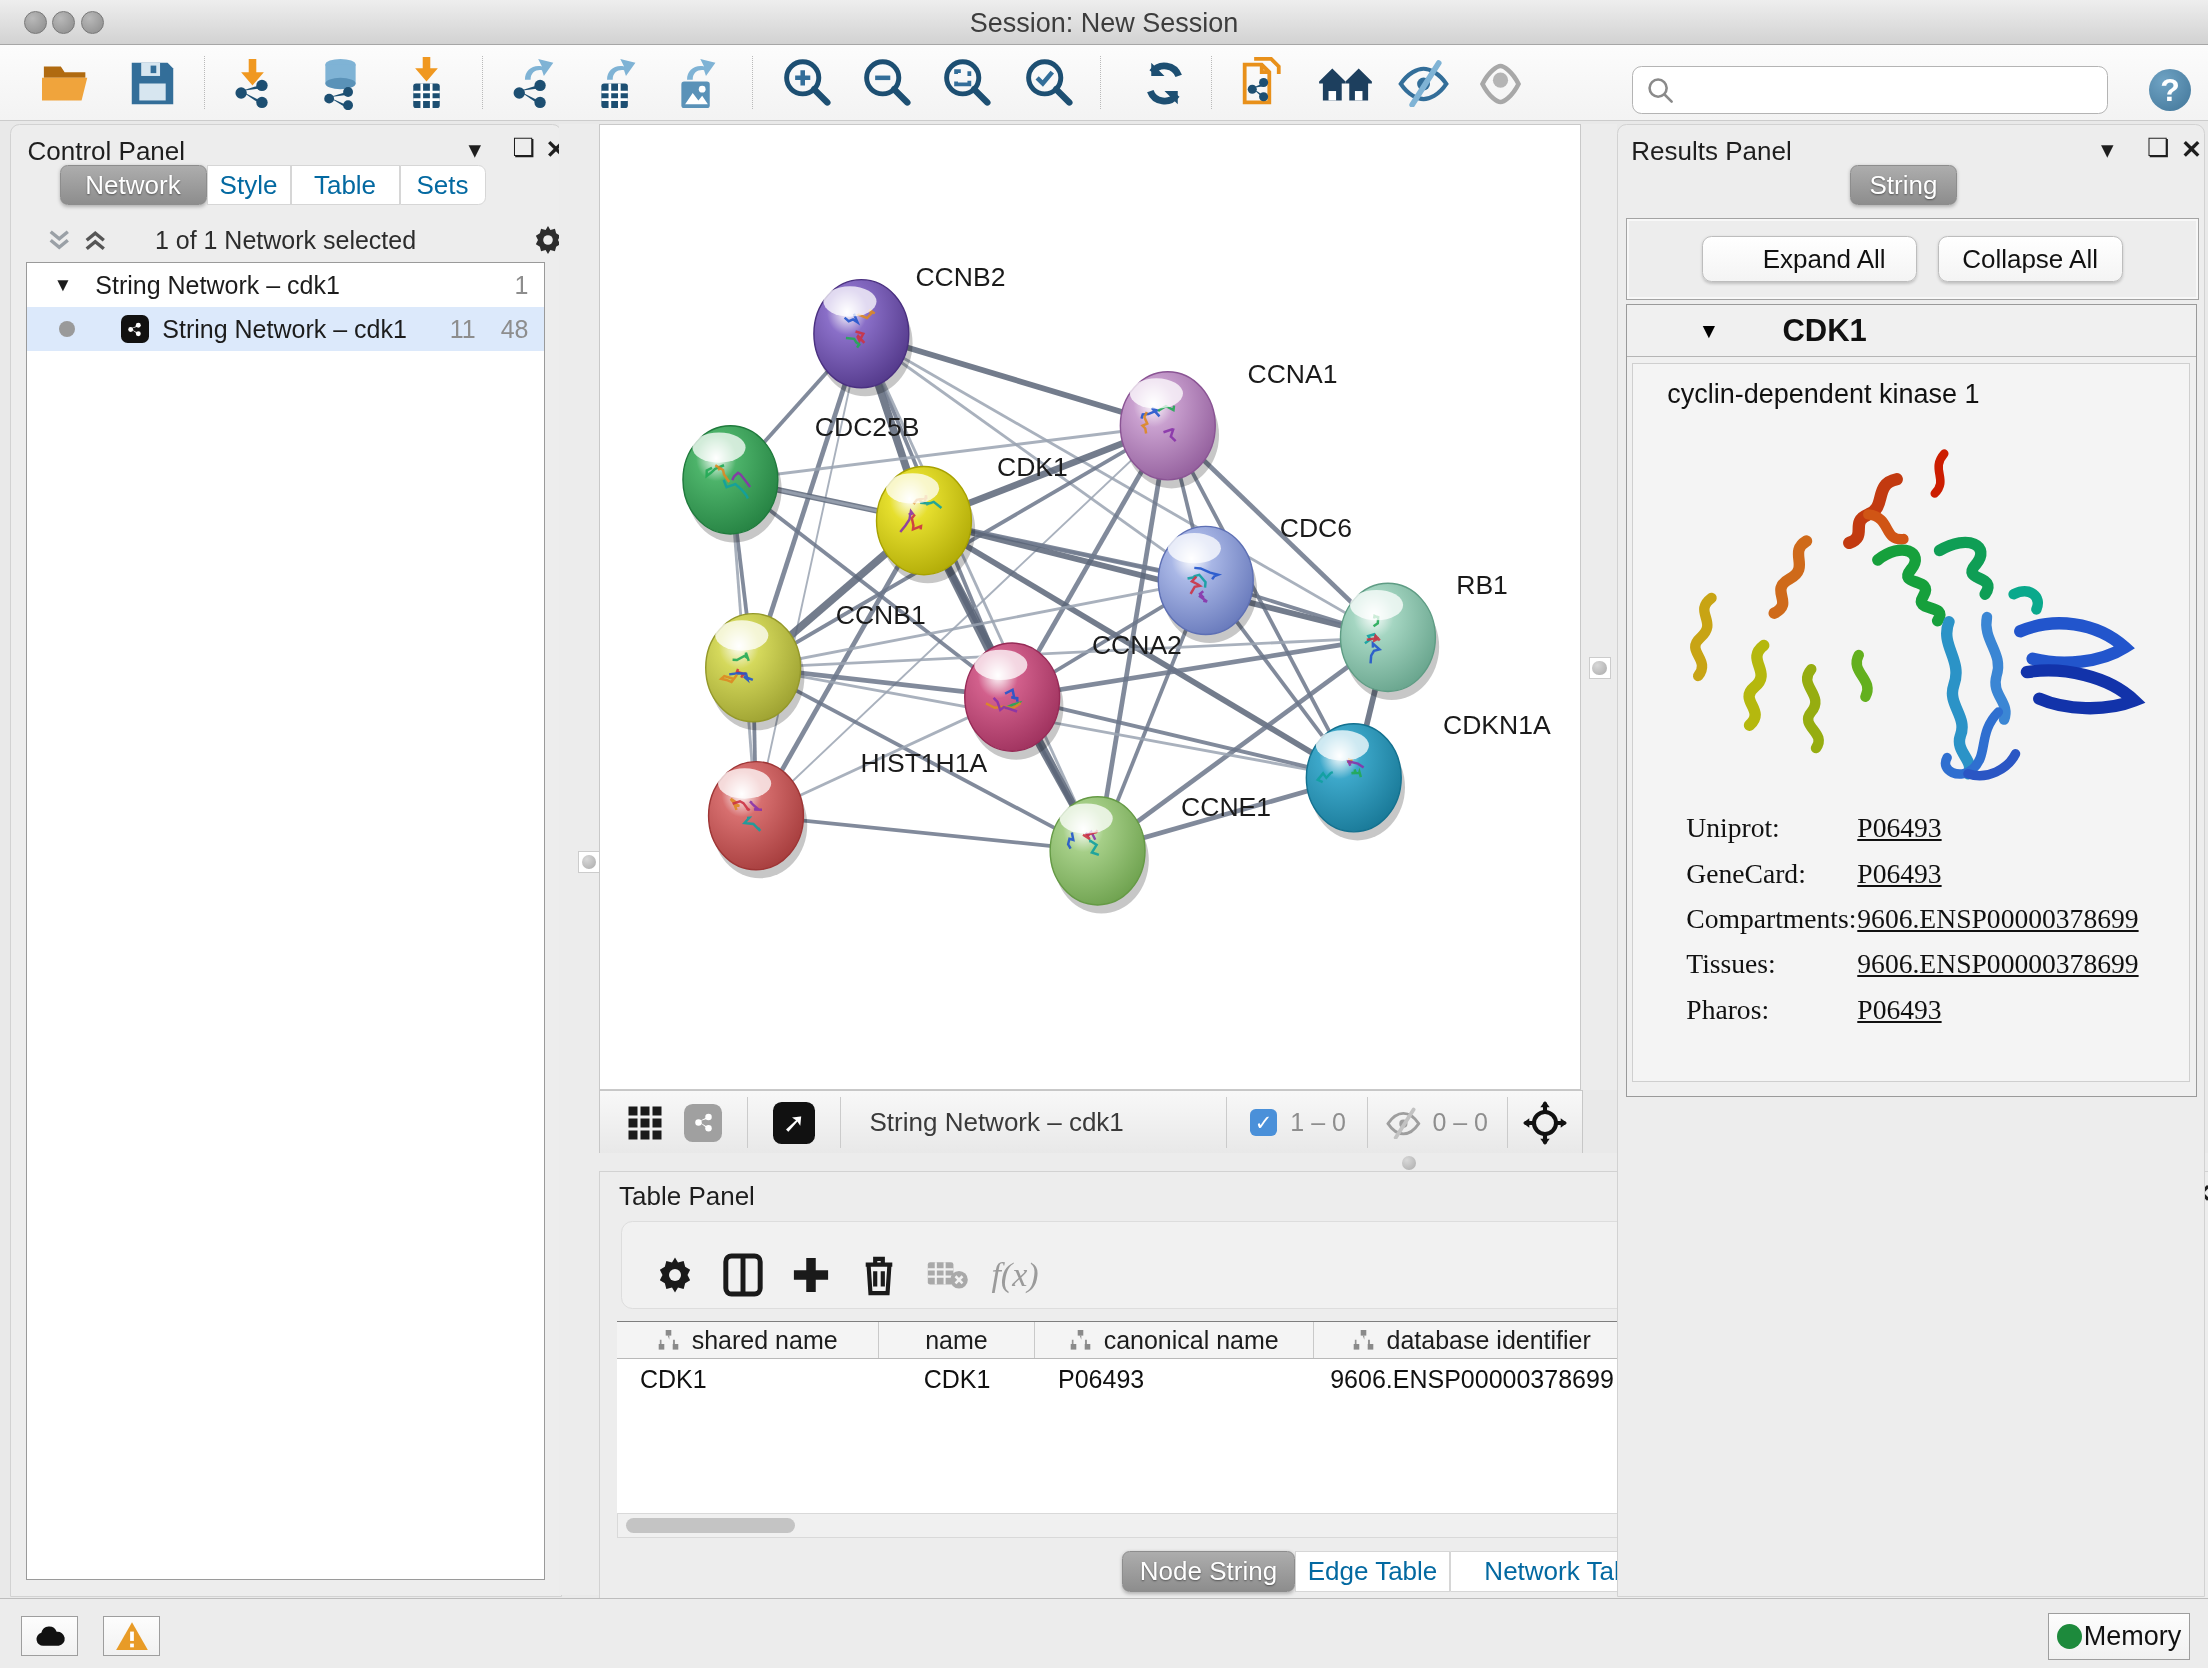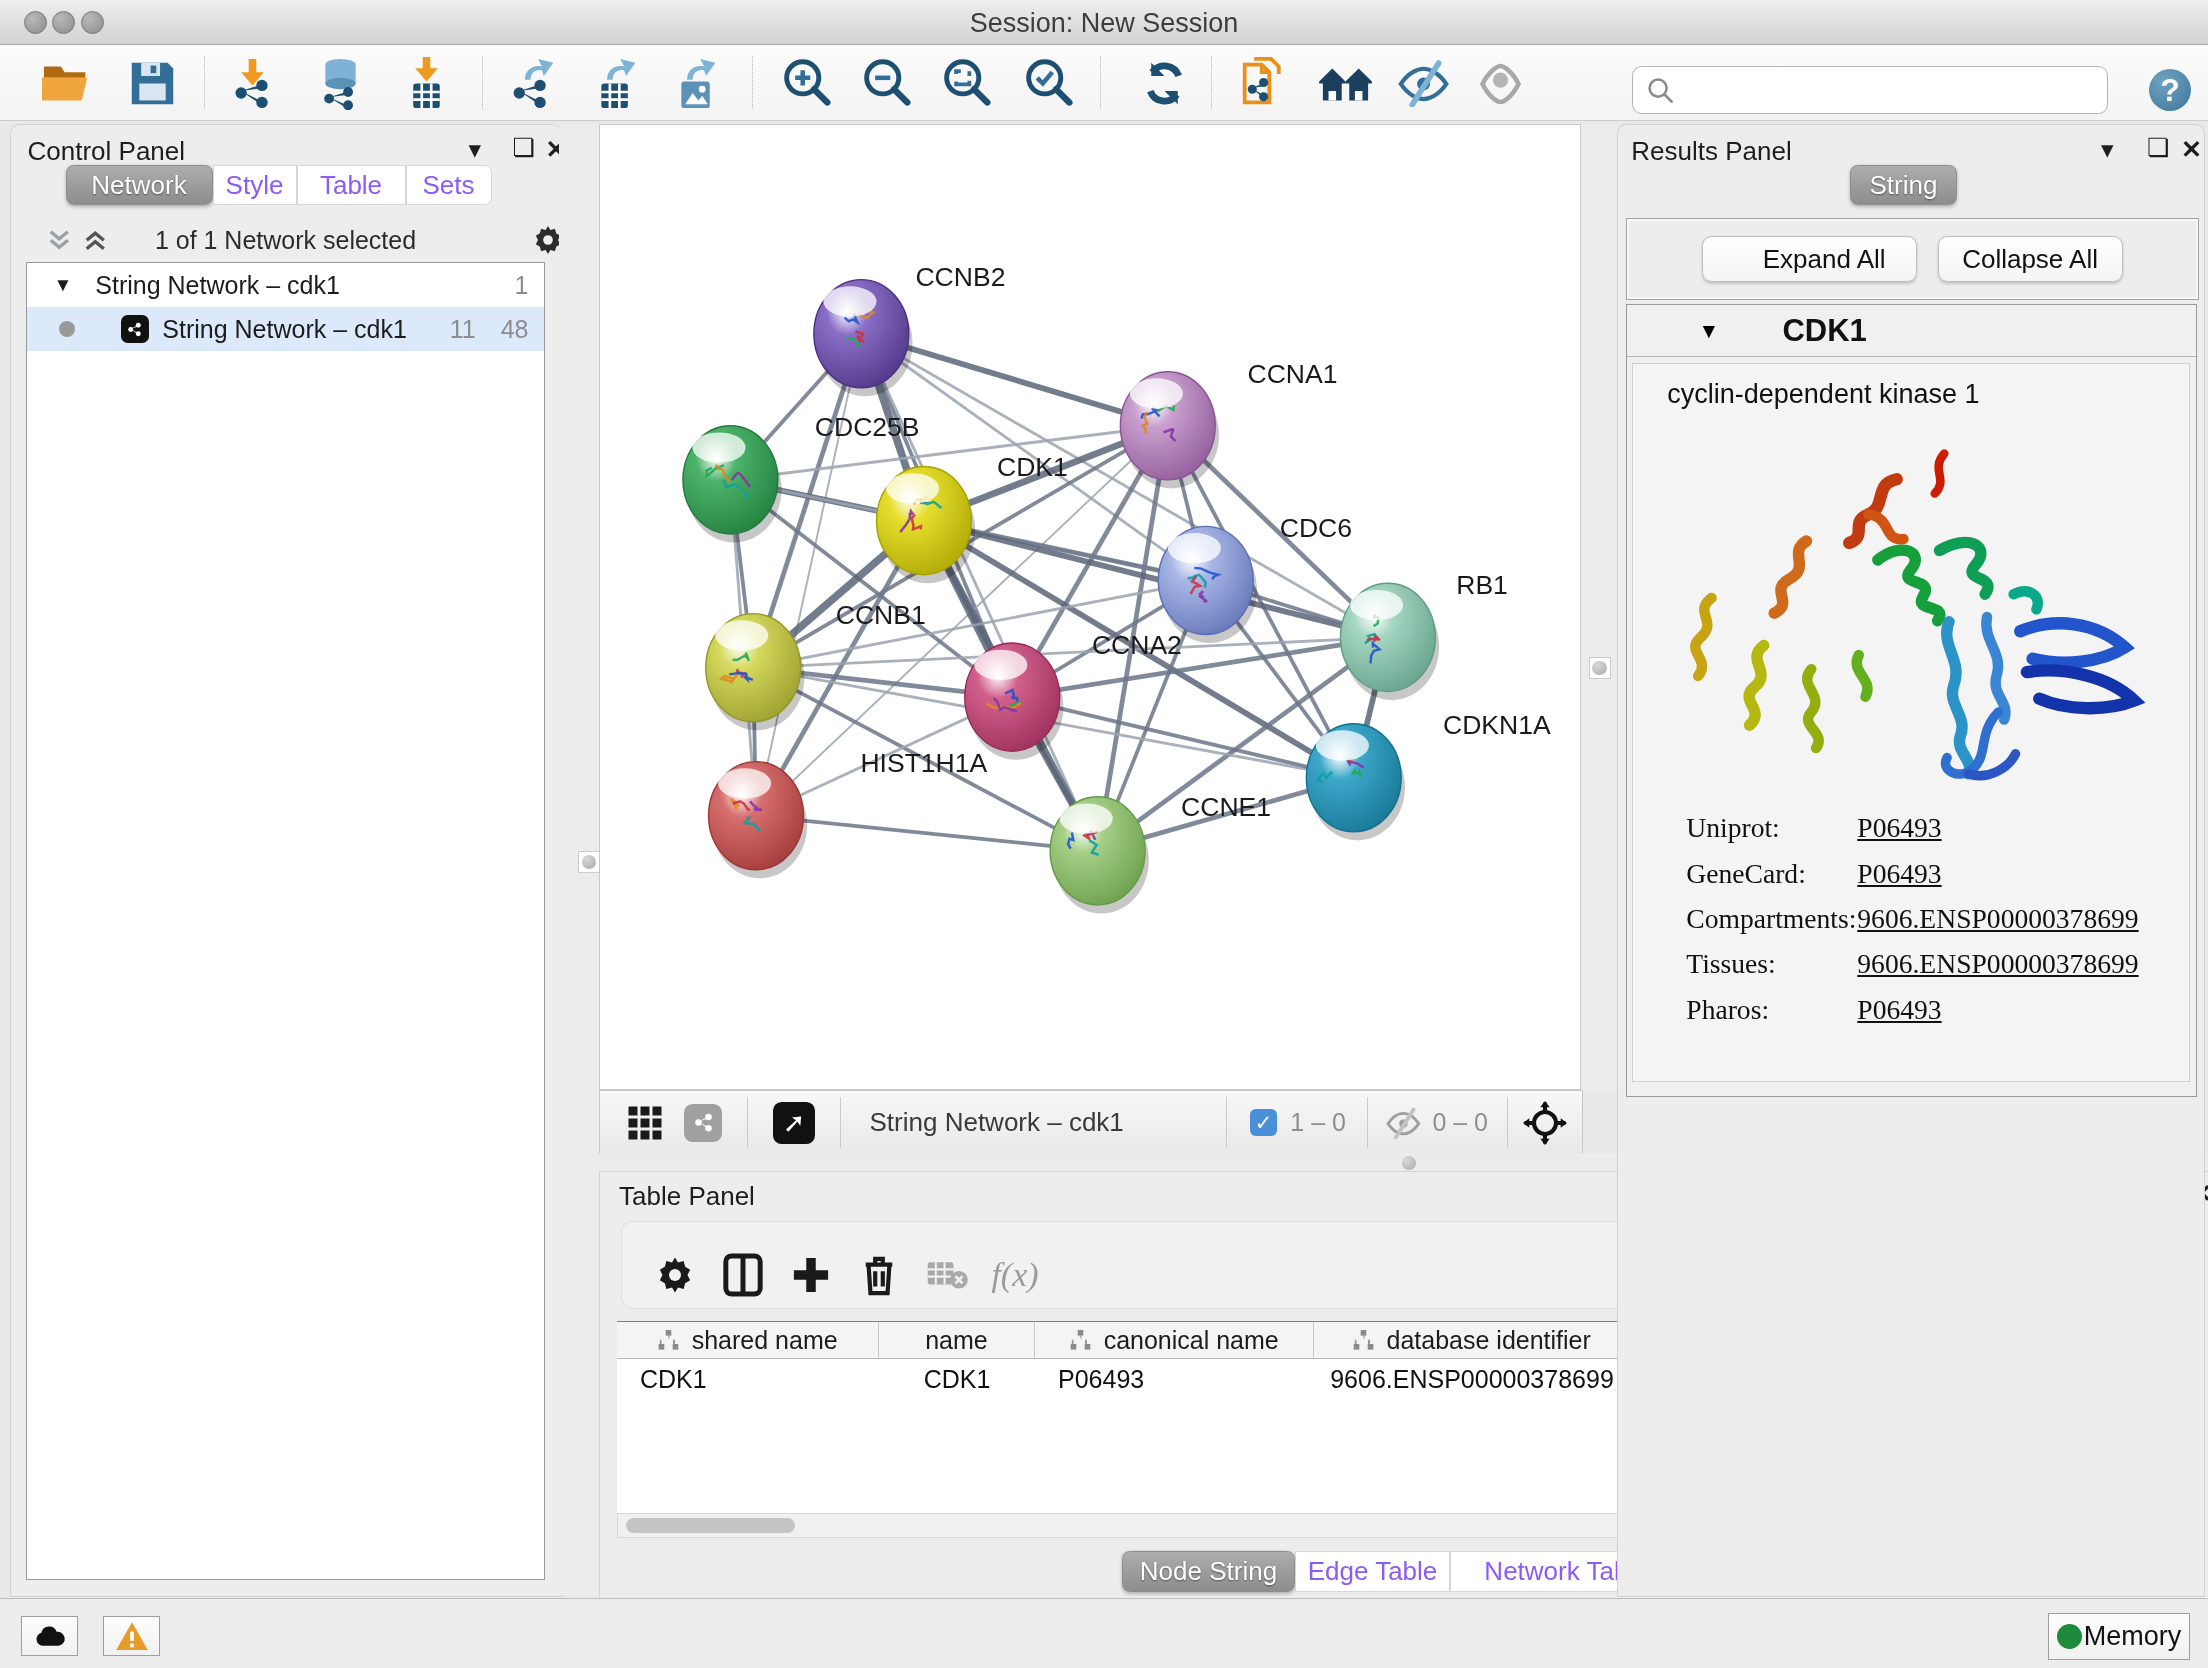--- a/index.html
+++ b/index.html
@@ -13,21 +13,21 @@
   .toolbar{left:0;top:45px;width:2208px;height:75px;background:linear-gradient(#fcfcfc,#f3f3f3);border-bottom:1px solid #cccccc;}
   .tbtn{top:9.5px;width:61px;height:57px;display:flex;align-items:center;justify-content:center;cursor:pointer;}
   .tsep{top:11.4px;width:0;height:53px;border-left:1.9px dotted #b9b9b9;}
   .searchbox{left:1632px;top:21px;width:476px;height:48px;background:#ffffff;border:1.9px solid #b4b4b4;border-radius:9.5px;display:flex;align-items:center;padding-left:13.3px;box-sizing:border-box;}
   .searchbox input{border:none;outline:none;font-size:25px;flex:1;background:transparent;margin-left:9.5px;font-family:"Liberation Sans",sans-serif;}
   .helpbtn{left:2149px;top:24px;width:42px;height:42px;border-radius:50%;background:radial-gradient(circle at 35% 30%,#6fa3c4,#417598);color:#fff;font-size:32px;font-weight:bold;display:flex;align-items:center;justify-content:center;cursor:pointer;}
   
   .panel{background:#ededed;border:1px solid #d2d2d2;border-radius:9.5px 9.5px 0 0;}
   .ptitle{font-size:26px;color:#1e1e1e;}
   .pctl{font-size:25px;color:#1e1e1e;cursor:pointer;}
-  .tab{height:40px;display:flex;align-items:center;justify-content:center;font-size:26px;color:#8b5cf6;background:#ffffff;border:1px solid #d6d6d6;cursor:pointer;box-sizing:border-box;}
+  .tab{height:40px;display:flex;align-items:center;justify-content:center;font-size:26px;color:#0369a1;background:#ffffff;border:1px solid #d6d6d6;cursor:pointer;box-sizing:border-box;}
   .tab.sel{background:linear-gradient(#adadad,#8d8d8d);color:#fff;text-shadow:0 1px 1.9px rgba(0,0,0,.45);border:1px solid #8d8d8d;border-radius:7.6px;box-shadow:0 1.9px 3.8px rgba(0,0,0,.25);}
   .tab.last{border-radius:0 7.6px 7.6px 0;}
   
   .treebox{background:#ffffff;border:1.9px solid #9a9a9a;}
   .trow{height:44px;display:flex;align-items:center;font-size:25px;color:#1c1c1c;}
   .trow .cnt{color:#8d8d8d;}
   .sharebadge{width:28.5px;height:28.5px;border-radius:6.7px;background:#111;display:flex;align-items:center;justify-content:center;}
   
   .netbar{background:linear-gradient(#f8f8f8,#e8e8e8);border:1px solid #c7c7c7;display:flex;align-items:center;}
   .nb-sep{width:0;height:51px;border-left:1px solid #cbcbcb;}
@@ -228,21 +228,21 @@
       <input value="" placeholder="" style="">
     </div>
     <div class="abs helpbtn">?</div>
   </div>
 
   <div class="abs panel" style="left:9.5px;top:124px;width:550px;height:1471px;">
     <div class="abs ptitle" style="left:17px;top:11.4px;">Control Panel</div>
     <div class="abs pctl" style="left:458px;top:9.5px;">▾</div>
     <div class="abs pctl" style="left:502px;top:7.6px;">❏</div>
     <div class="abs pctl" style="left:535px;top:9.5px;font-weight:bold;">✕</div>
-    <div class="abs" style="left:55px;top:40px;display:flex;border-radius:19px;">
+    <div class="abs" style="left:49px;top:40px;display:flex;border-radius:19px;">
       <div class="tab sel" style="width:147px;">Network</div>
       <div class="tab" style="width:84px;">Style</div>
       <div class="tab" style="width:109px;">Table</div>
       <div class="tab last" style="width:86px;">Sets</div>
     </div>
     <div class="abs" style="left:0;top:93px;width:550px;height:44px;">
       <svg class="abs" style="left:34px;top:7.6px;" width="28.5" height="28.5" viewBox="0 0 20 20">
           <path fill="none" stroke="#9aa0a6" stroke-width="2.4" d="M4 4l6 5 6-5M4 10l6 5 6-5"></path>
         </svg>
       <svg class="abs" style="left:70px;top:7.6px;" width="28.5" height="28.5" viewBox="0 0 20 20">

